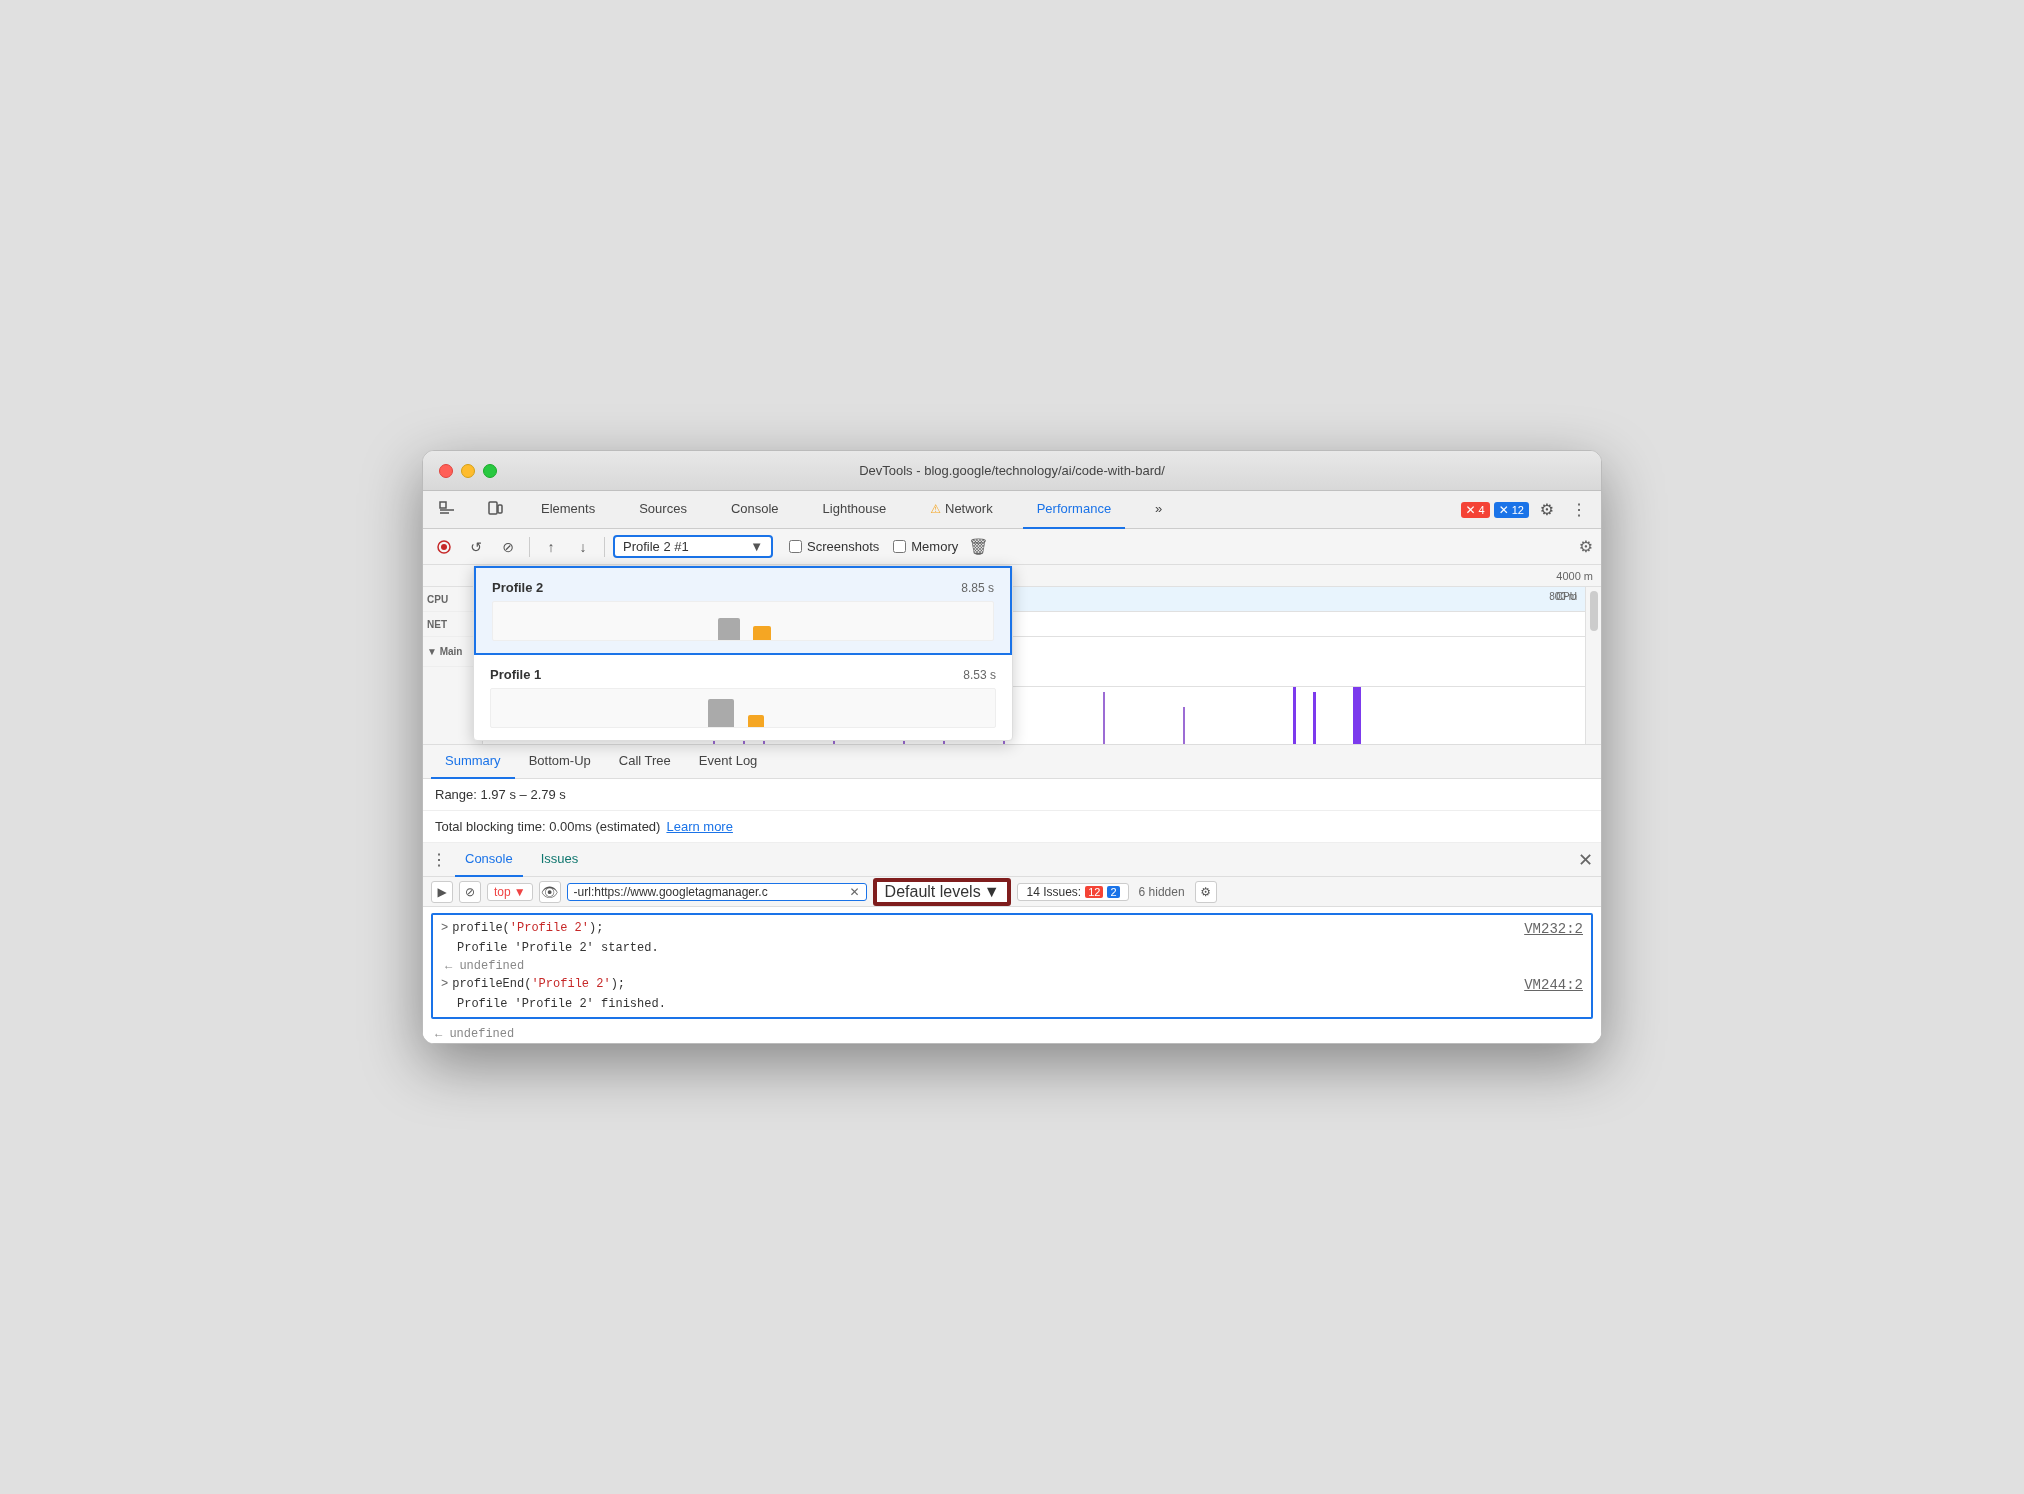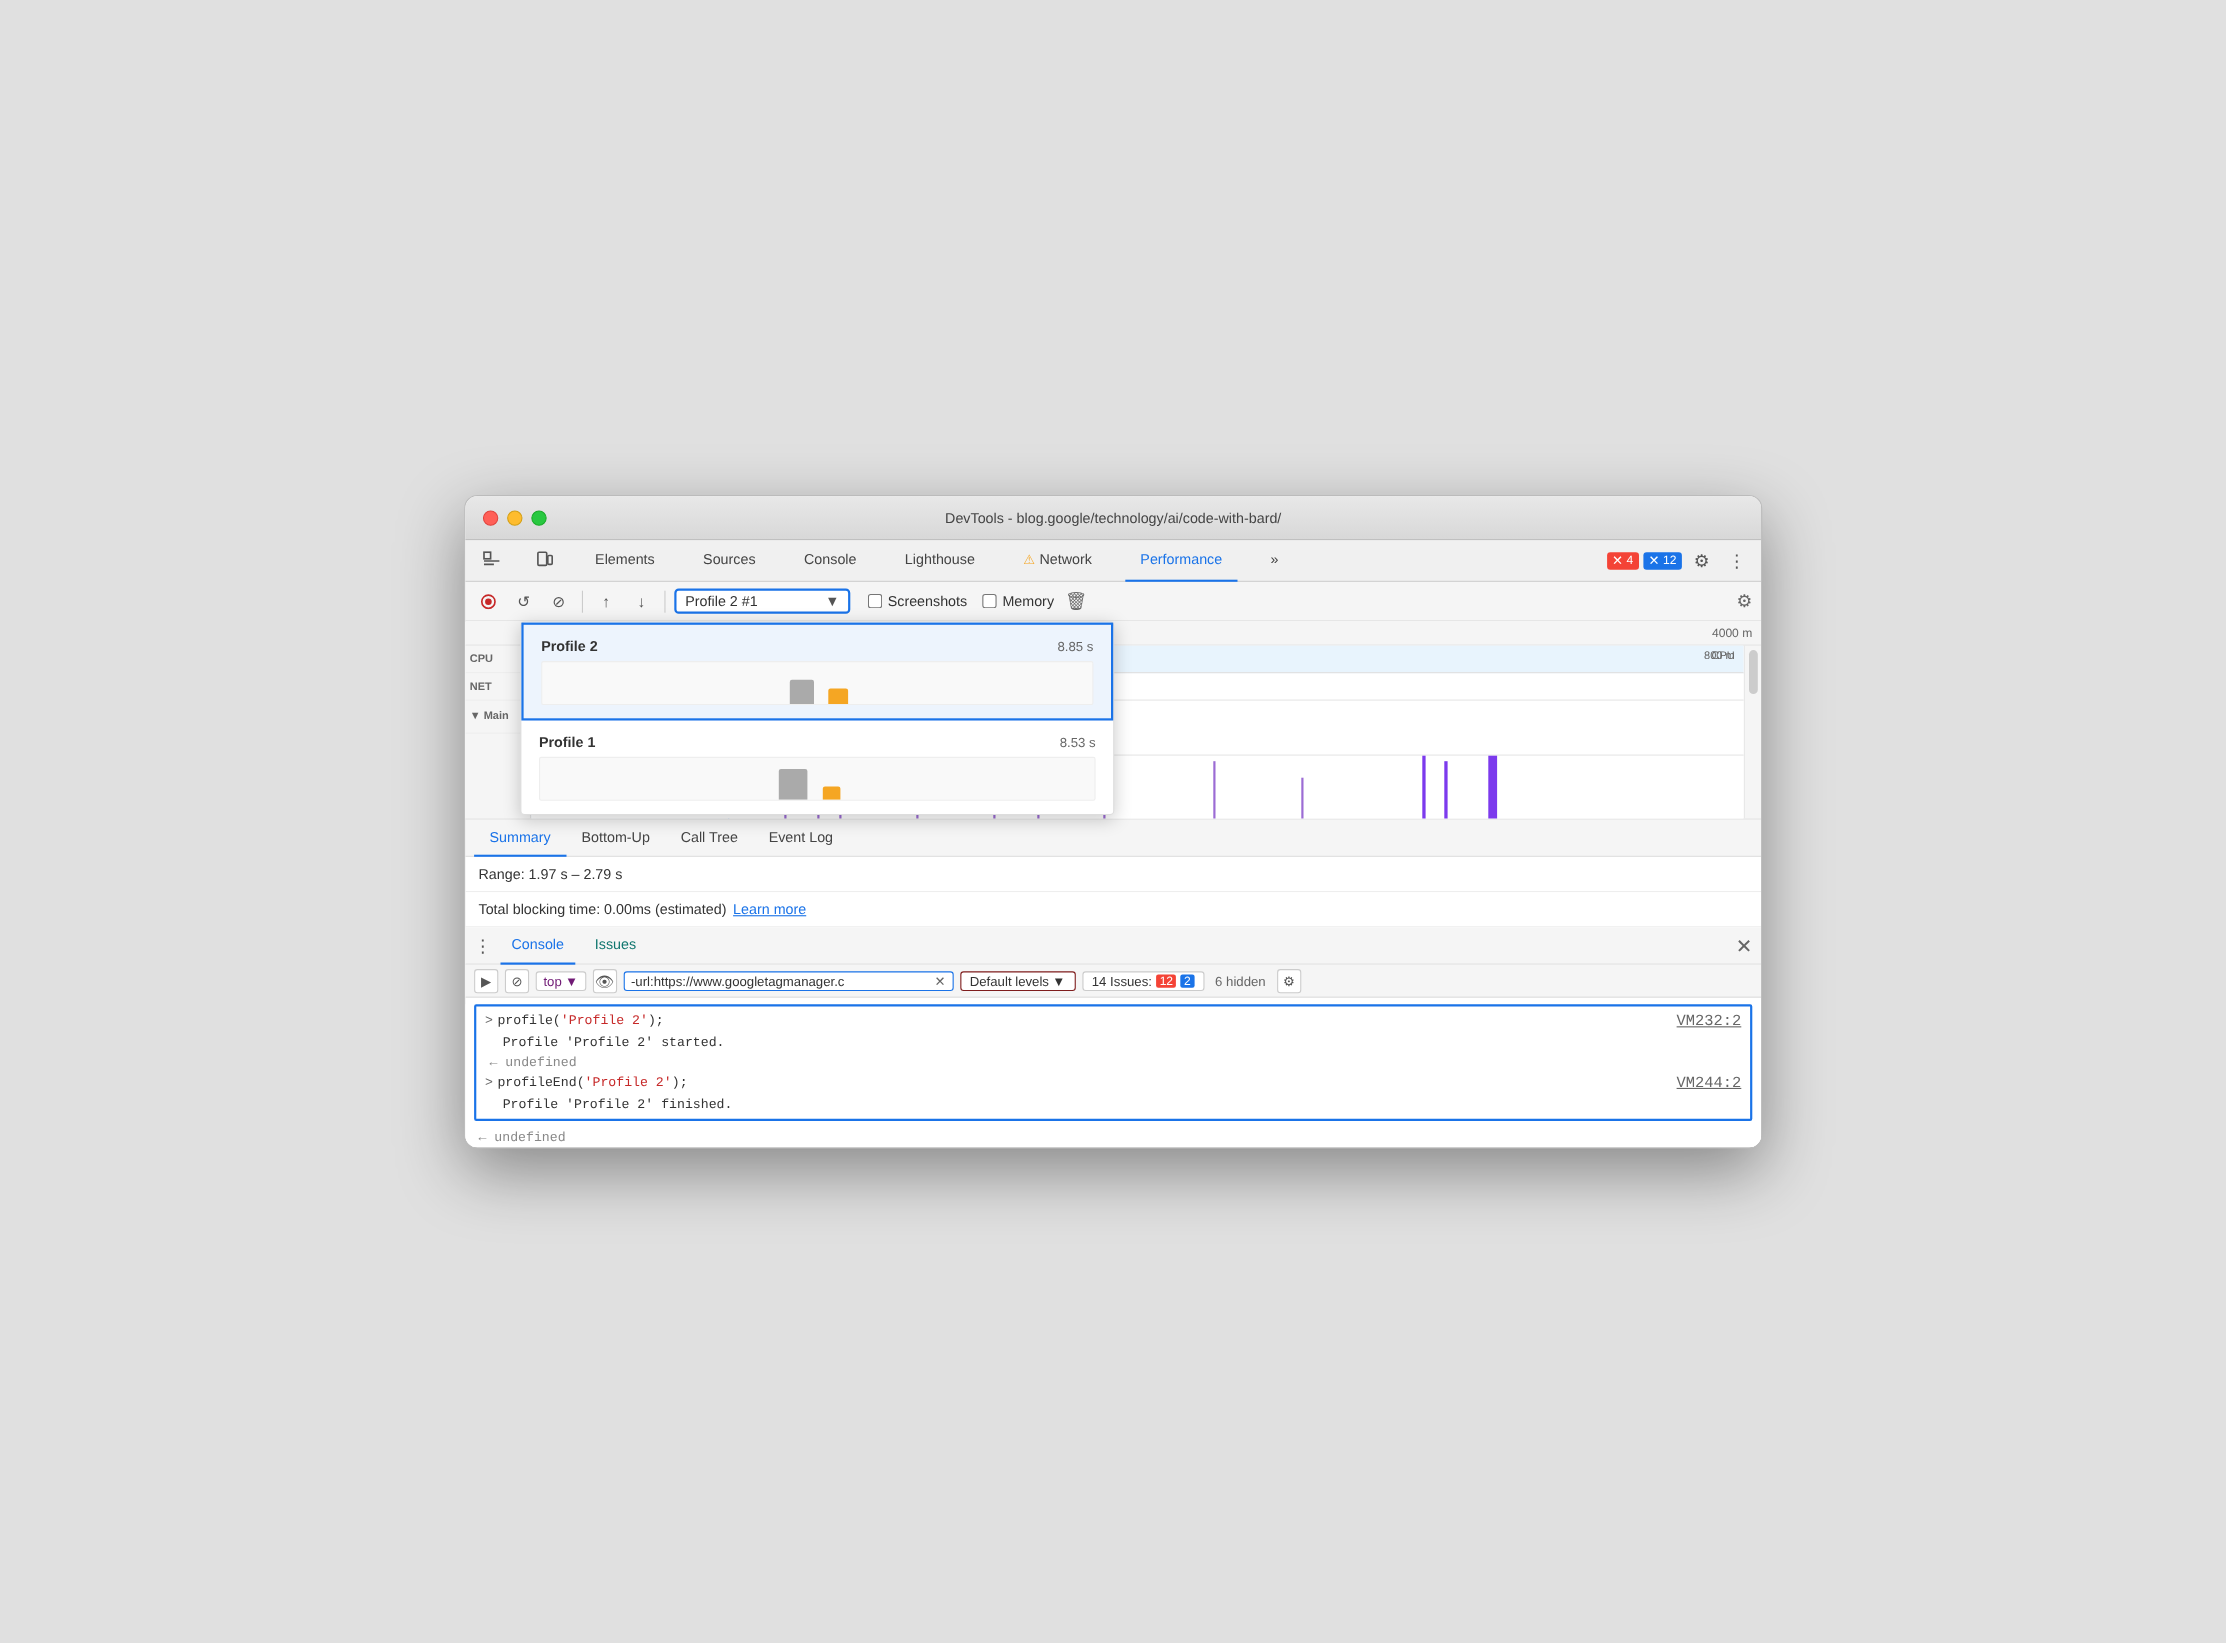--- a/index.html
+++ b/index.html
@@ -440,21 +440,21 @@
       border: 1px solid #ccc;
       background: white;
     }
     .top-dropdown {
       display: flex;
       align-items: center;
       border: 1px solid #ccc;
       border-radius: 3px;
       padding: 1px 6px;
       font-size: 12px;
-      color: #701a75;
+      color: #ef4444;
       cursor: pointer;
       background: white;
       gap: 3px;
     }
     .filter-input {
       display: flex;
       align-items: center;
       border: 1px solid #1a73e8;
       border-radius: 3px;
       padding: 1px 6px;
@@ -471,24 +471,24 @@
       color: #333;
     }
     .filter-close {
       cursor: pointer;
       color: #666;
       font-size: 12px;
     }
     .levels-dropdown {
       display: flex;
       align-items: center;
-      border: 1px solid #7f1d1d;
+      border: 4px solid #7f1d1d;
       border-radius: 3px;
       padding: 1px 8px;
-      font-size: 12px;
+      font-size: 16px;
       color: #333;
       cursor: pointer;
       background: white;
       gap: 3px;
       justify-content: flex-end;
     }
     .issues-badge {
       display: flex;
       align-items: center;
       gap: 4px;

